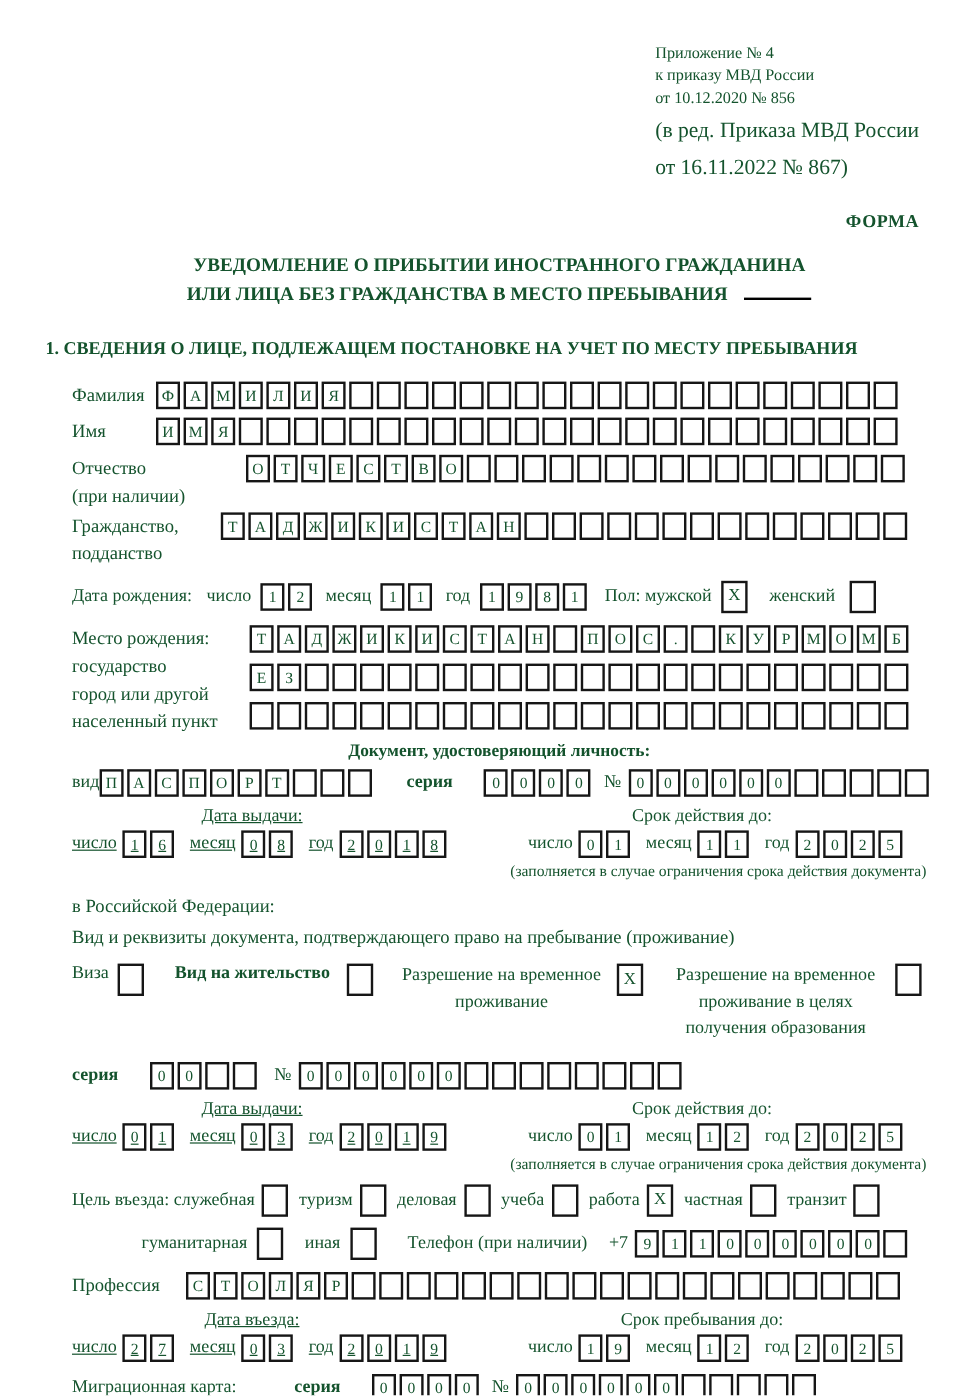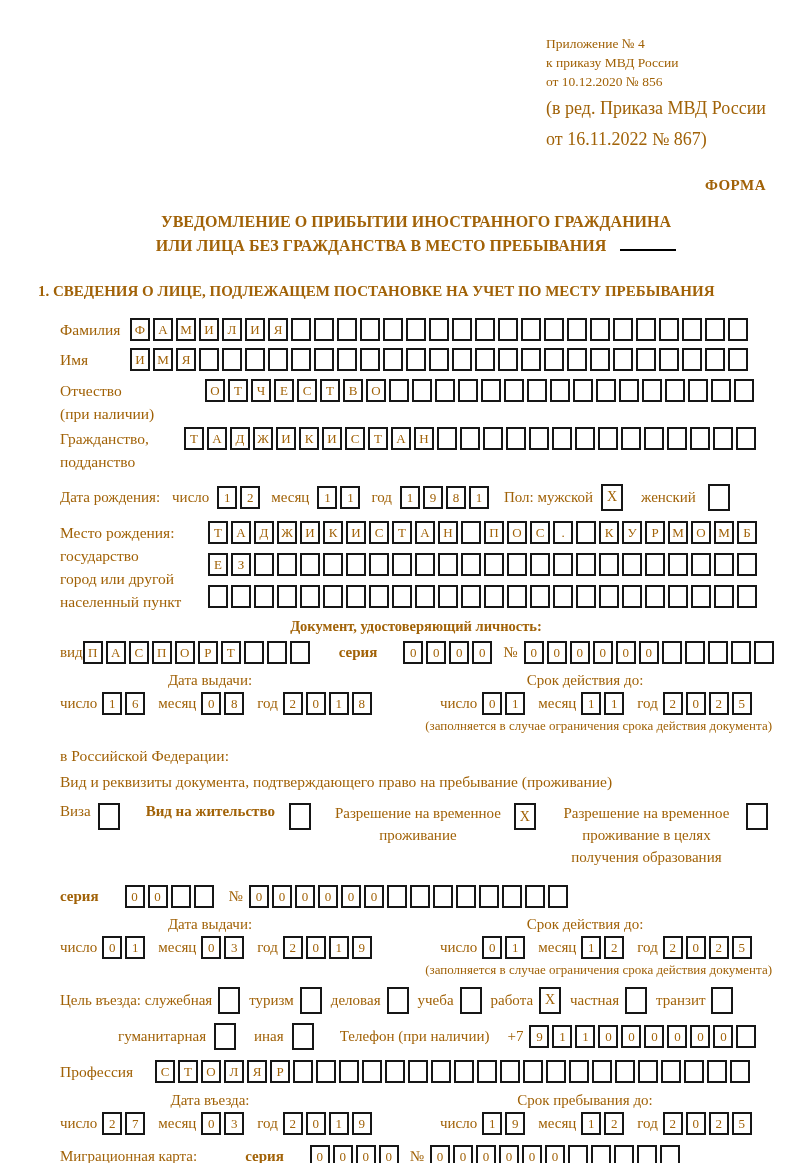--- a/index.html
+++ b/index.html
@@ -2,21 +2,21 @@
 <html lang="ru"><head>
 <meta charset="utf-8">
 <style>
   html,body { margin:0; padding:0; background:#ffffff; }
   .page {
     position:relative;
     width:800px; height:1163px;
     box-sizing:border-box;
     padding:34px 28px 16px 60px;
     background:#ffffff;
-    color:#a16207;
+    color:#14532d;
     font-family:"Liberation Serif","DejaVu Serif",serif;
     font-size:15px;
     overflow:hidden;
   }
   
   .hdr-wrap { display:flex; justify-content:flex-end; }
   .hdr { width:226px; font-size:13.5px; line-height:1.42; }
   .hdr .sub { margin-top:5px; font-size:18px; }
   .forma { text-align:right; padding-right:6px; font-weight:bold; font-size:15px; margin-top:24px; letter-spacing:0.5px; }
   
@@ -41,21 +41,21 @@
     font-size:14px; background:#fff;
   }
   .w70  { width:70px; }  .w95  { width:95px; }
   .w124 { width:124px; } .w145 { width:145px; } .w148 { width:148px; }
   .inline-row { display:flex; align-items:center; }
   .dg { display:flex; align-items:center; }
   .dg .dgw { margin:0 5px 0 10px; }
   .dg .dgw:first-child { margin-left:0; }
   .center-bold { text-align:center; font-weight:bold; font-size:14.5px; margin:4px 0 6px 0; }
   .two-col { display:flex; }
-  .col-l { width:380px; flex:none; }
+  .col-l { width:380px; flex:none;text-decoration:underline; }
   .col-r { flex:1; }
   .dhdr { font-size:15px; }
   .dhdr-l { text-align:center; width:300px; }
   .dhdr-r { text-align:center; width:290px; }
   .note-right { text-align:right; font-size:13px; margin:3px 0 9px 0; }
   .para { font-size:15.5px; line-height:1.7; }
   .cbrow { display:flex; align-items:flex-start; margin:8px 0 16px 0; font-size:15px; }
   .cbi { display:flex; align-items:flex-start; }
   .cbl { margin-right:7px; }
   .cbl-c { text-align:center; line-height:1.45; margin-right:7px; }

